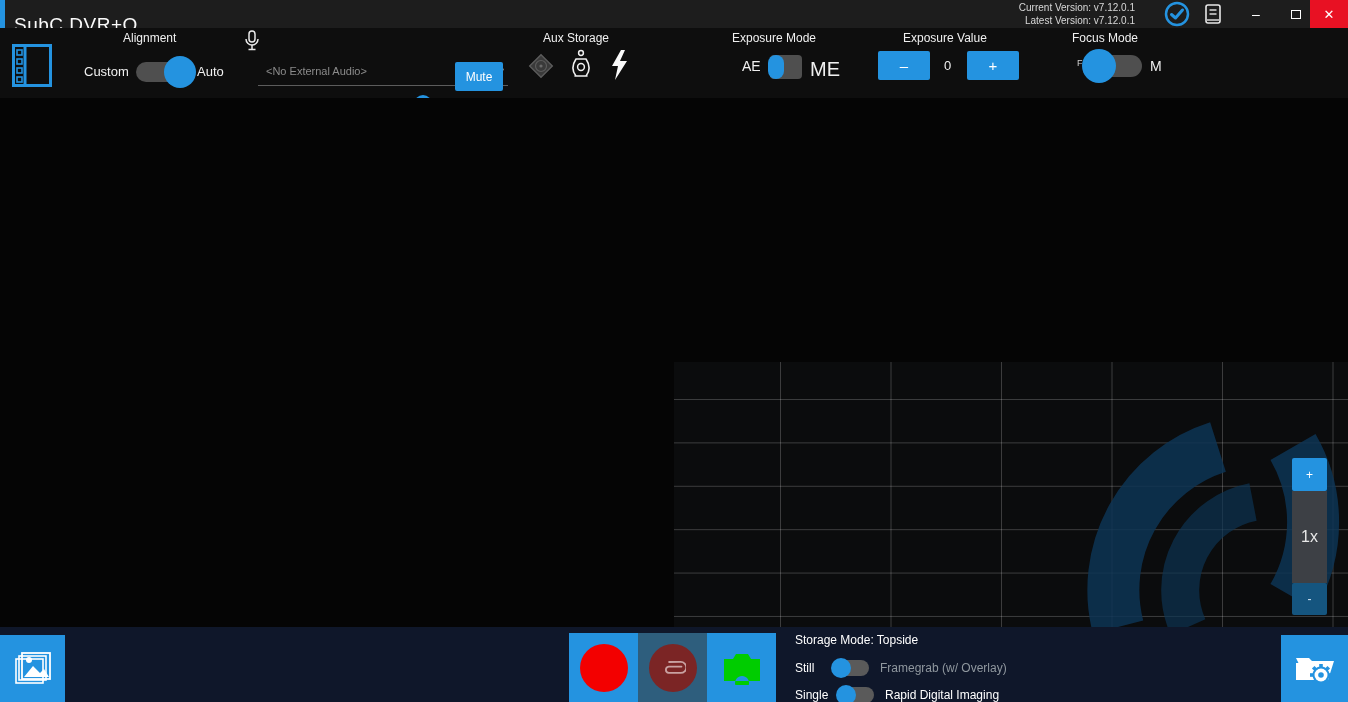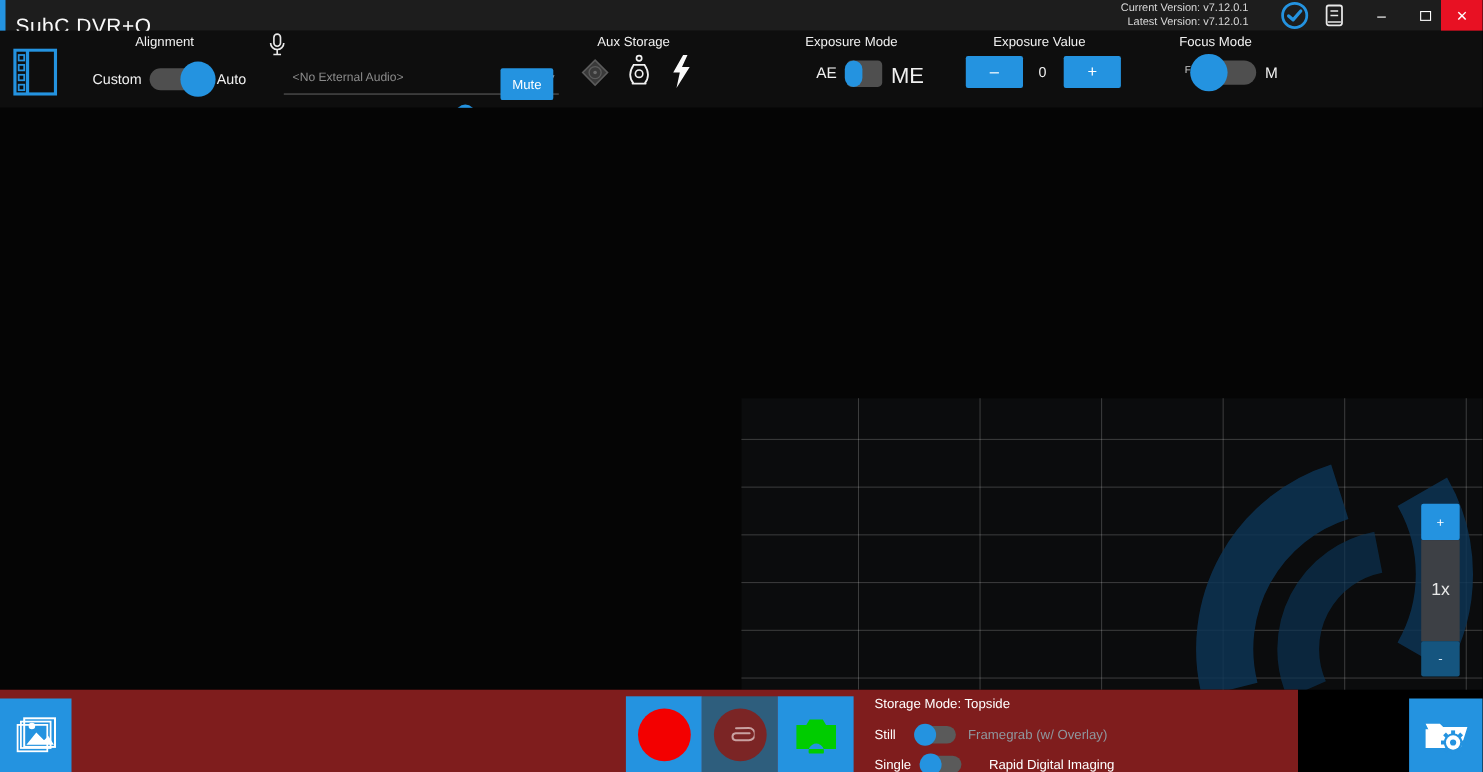--- a/index.html
+++ b/index.html
@@ -55,21 +55,21 @@
   #timestamp { position:absolute; left:300px; top:2px; background:#1d6b21; color:#8fdc8f; font-size:8px; padding:1px 4px 2px; letter-spacing:.3px; }
   #swoosh { position:absolute; right:0; bottom:0; width:300px; height:230px; }
 
   
   #zoomctl { position:absolute; left:1292px; top:360px; width:35px; }
   #zoom-in  { position:relative; width:35px; height:33px; background:#2493e0; border:none; color:#fff; font-size:12px; border-radius:2px; }
   #zoom-level { width:35px; height:92px; background:#3d4045; display:flex; align-items:center; justify-content:center; font-size:16px; color:#e8e8e8; }
   #zoom-out { position:relative; width:35px; height:32px; background:#15557f; border:none; color:#cfe3f2; font-size:12px; border-radius:2px; }
 
   
-  #bottombar { position:absolute; left:0; top:627px; width:1180px; height:75px; background:#7f1d1d; }
+  #bottombar { position:absolute; left:0; top:627px; width:1348px; height:75px; background:#0f172a; }
   .big-btn { position:absolute; border:none; display:flex; align-items:center; justify-content:center; }
   #gallery-btn { left:0; top:8px; width:65px; height:67px; background:#2493e0; }
   #record-btn { left:569px; top:6px; width:69px; height:69px; background:#2493e0; }
   #record-dot { width:48px; height:48px; border-radius:50%; background:#f30000; }
   #clip-btn { left:638px; top:6px; width:69px; height:69px; background:#2e5e7d; }
   #clip-circle { width:48px; height:48px; border-radius:50%; background:#7b2525; display:flex; align-items:center; justify-content:center; }
   #camera-btn { left:707px; top:6px; width:69px; height:69px; background:#2493e0; }
   #folder-btn { left:1281px; top:8px; width:67px; height:67px; background:#2493e0; }
   #storage { position:absolute; left:795px; top:6px; font-size:12px; }
   .st-row { position:absolute; left:0; white-space:nowrap; display:flex; align-items:center; }
@@ -358,21 +358,21 @@
         <span class="st-toggle">
             <span class="st-knob"></span>
           </span>
         <span class="muted-lbl" style="margin-left:11px">Framegrab (w/ Overlay)</span>
       </div>
       <div class="st-row" style="top:54px">
         <span style="width:43px">Single</span>
         <span class="st-toggle">
             <span class="st-knob"></span>
           </span>
-        <span style="margin-left:25px">Rapid Digital Imaging</span>
+        <span style="margin-left:11px">Rapid Digital Imaging</span>
       </div>
     </div>
 
     <button class="big-btn" id="folder-btn">
       <svg width="44" height="40" viewBox="0 0 44 40">
         <path d="M4,10 L4,32 L36,32 L41,14 L12,14 L12,10 L26,10 L26,6 L16,4 Z" fill="none"></path>
         <path d="M3,9 h13 l3,3 h10 v3 h-23 z" fill="#fff"></path>
         <path d="M3,14 h8 l2,-2 h28 l-6,19 h-32 z" fill="#fff"></path>
         <g transform="translate(28,26)">
           <circle r="8.5" fill="#2493e0"></circle>

